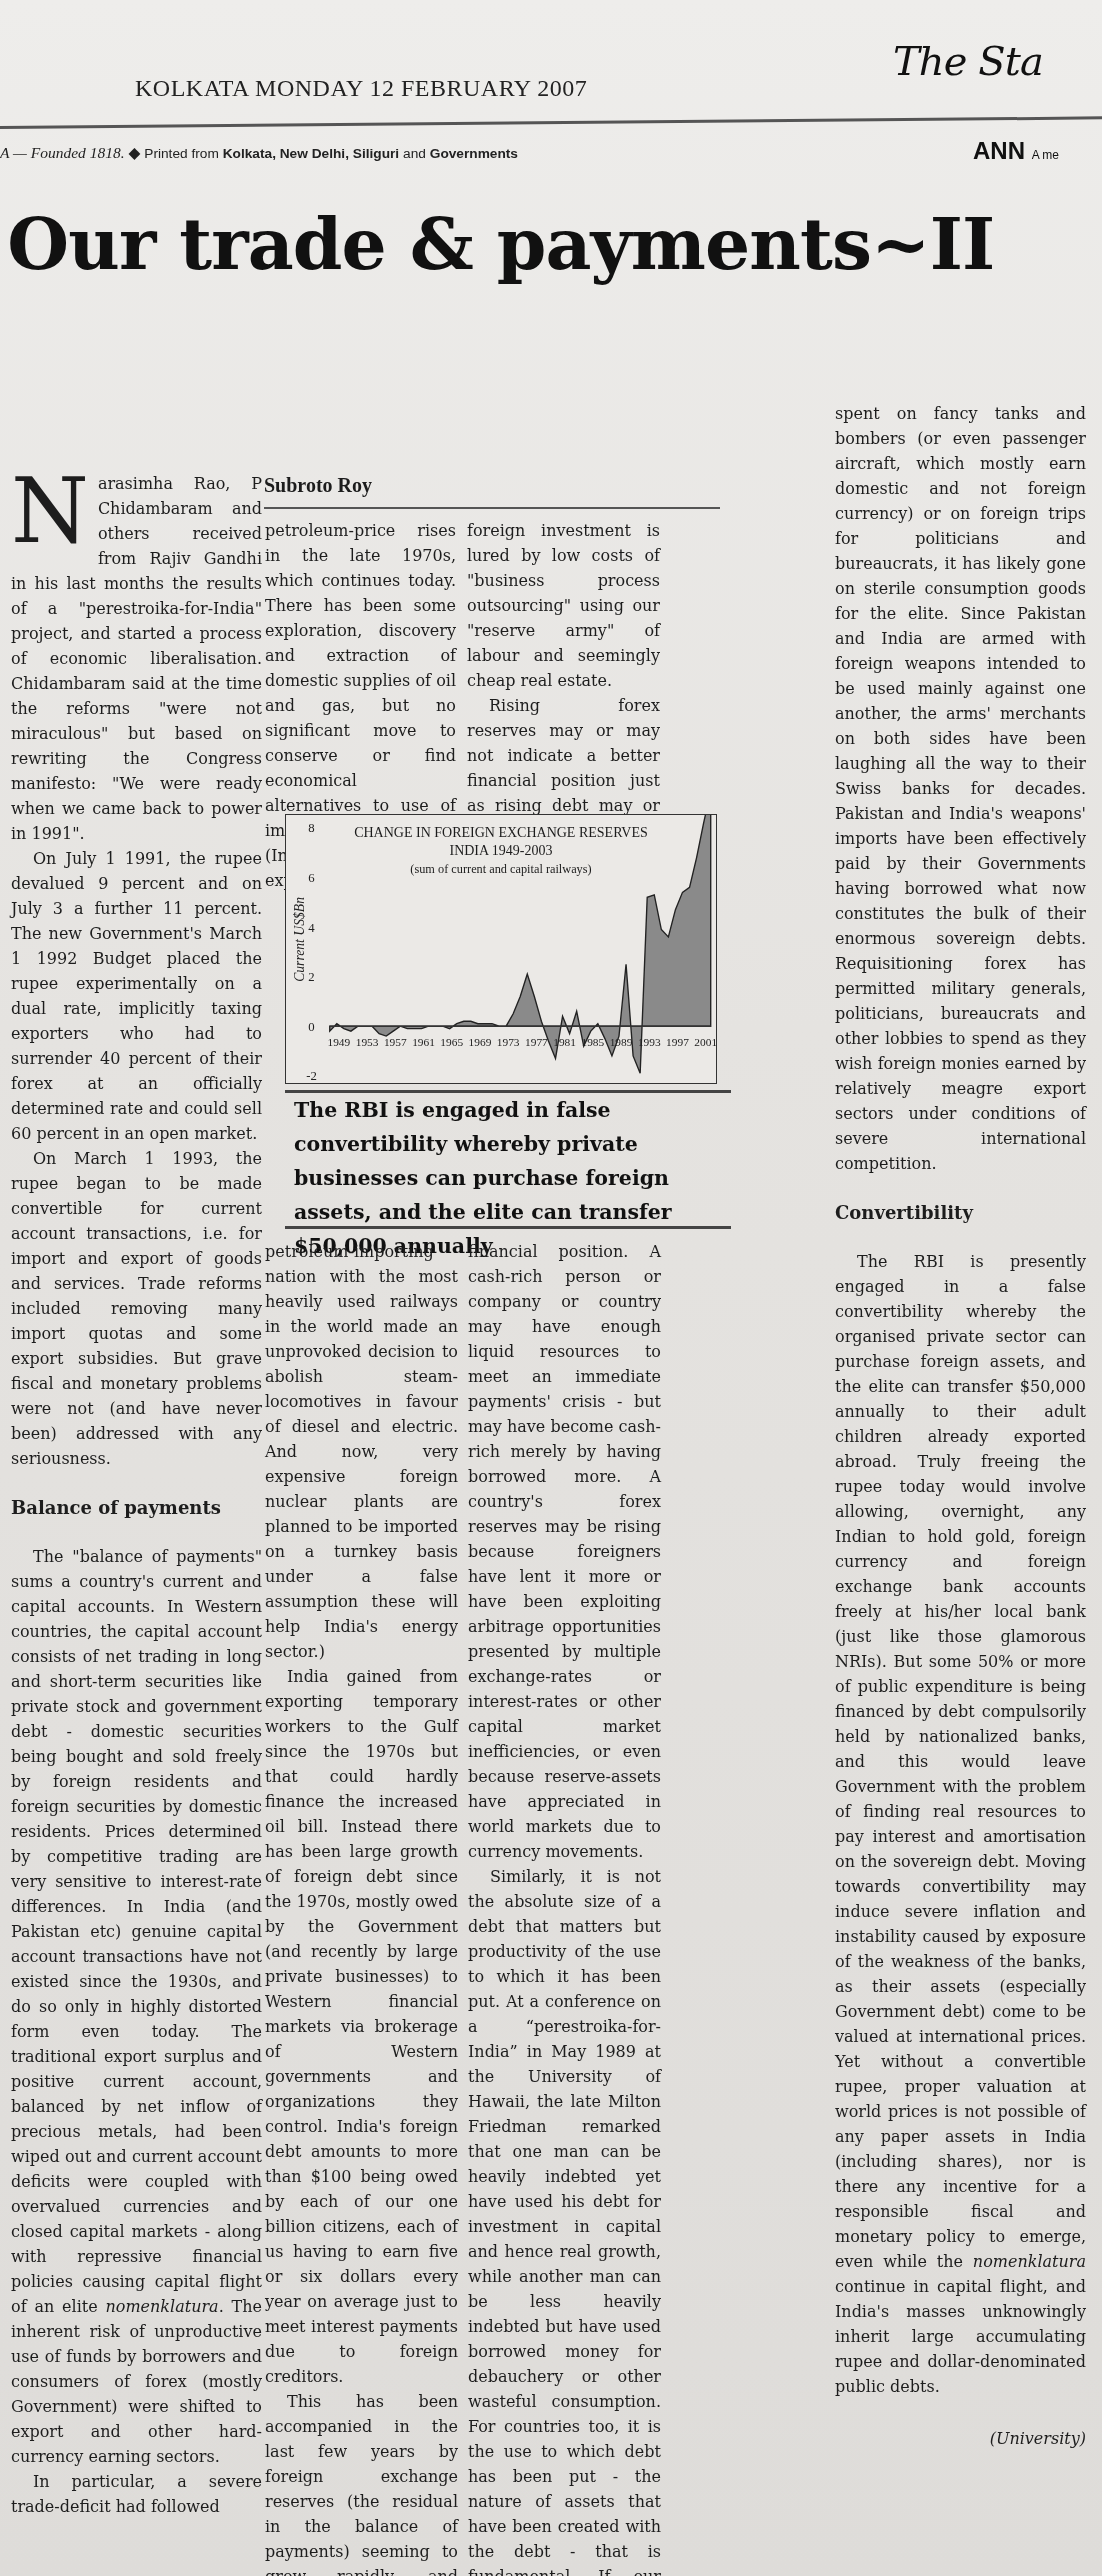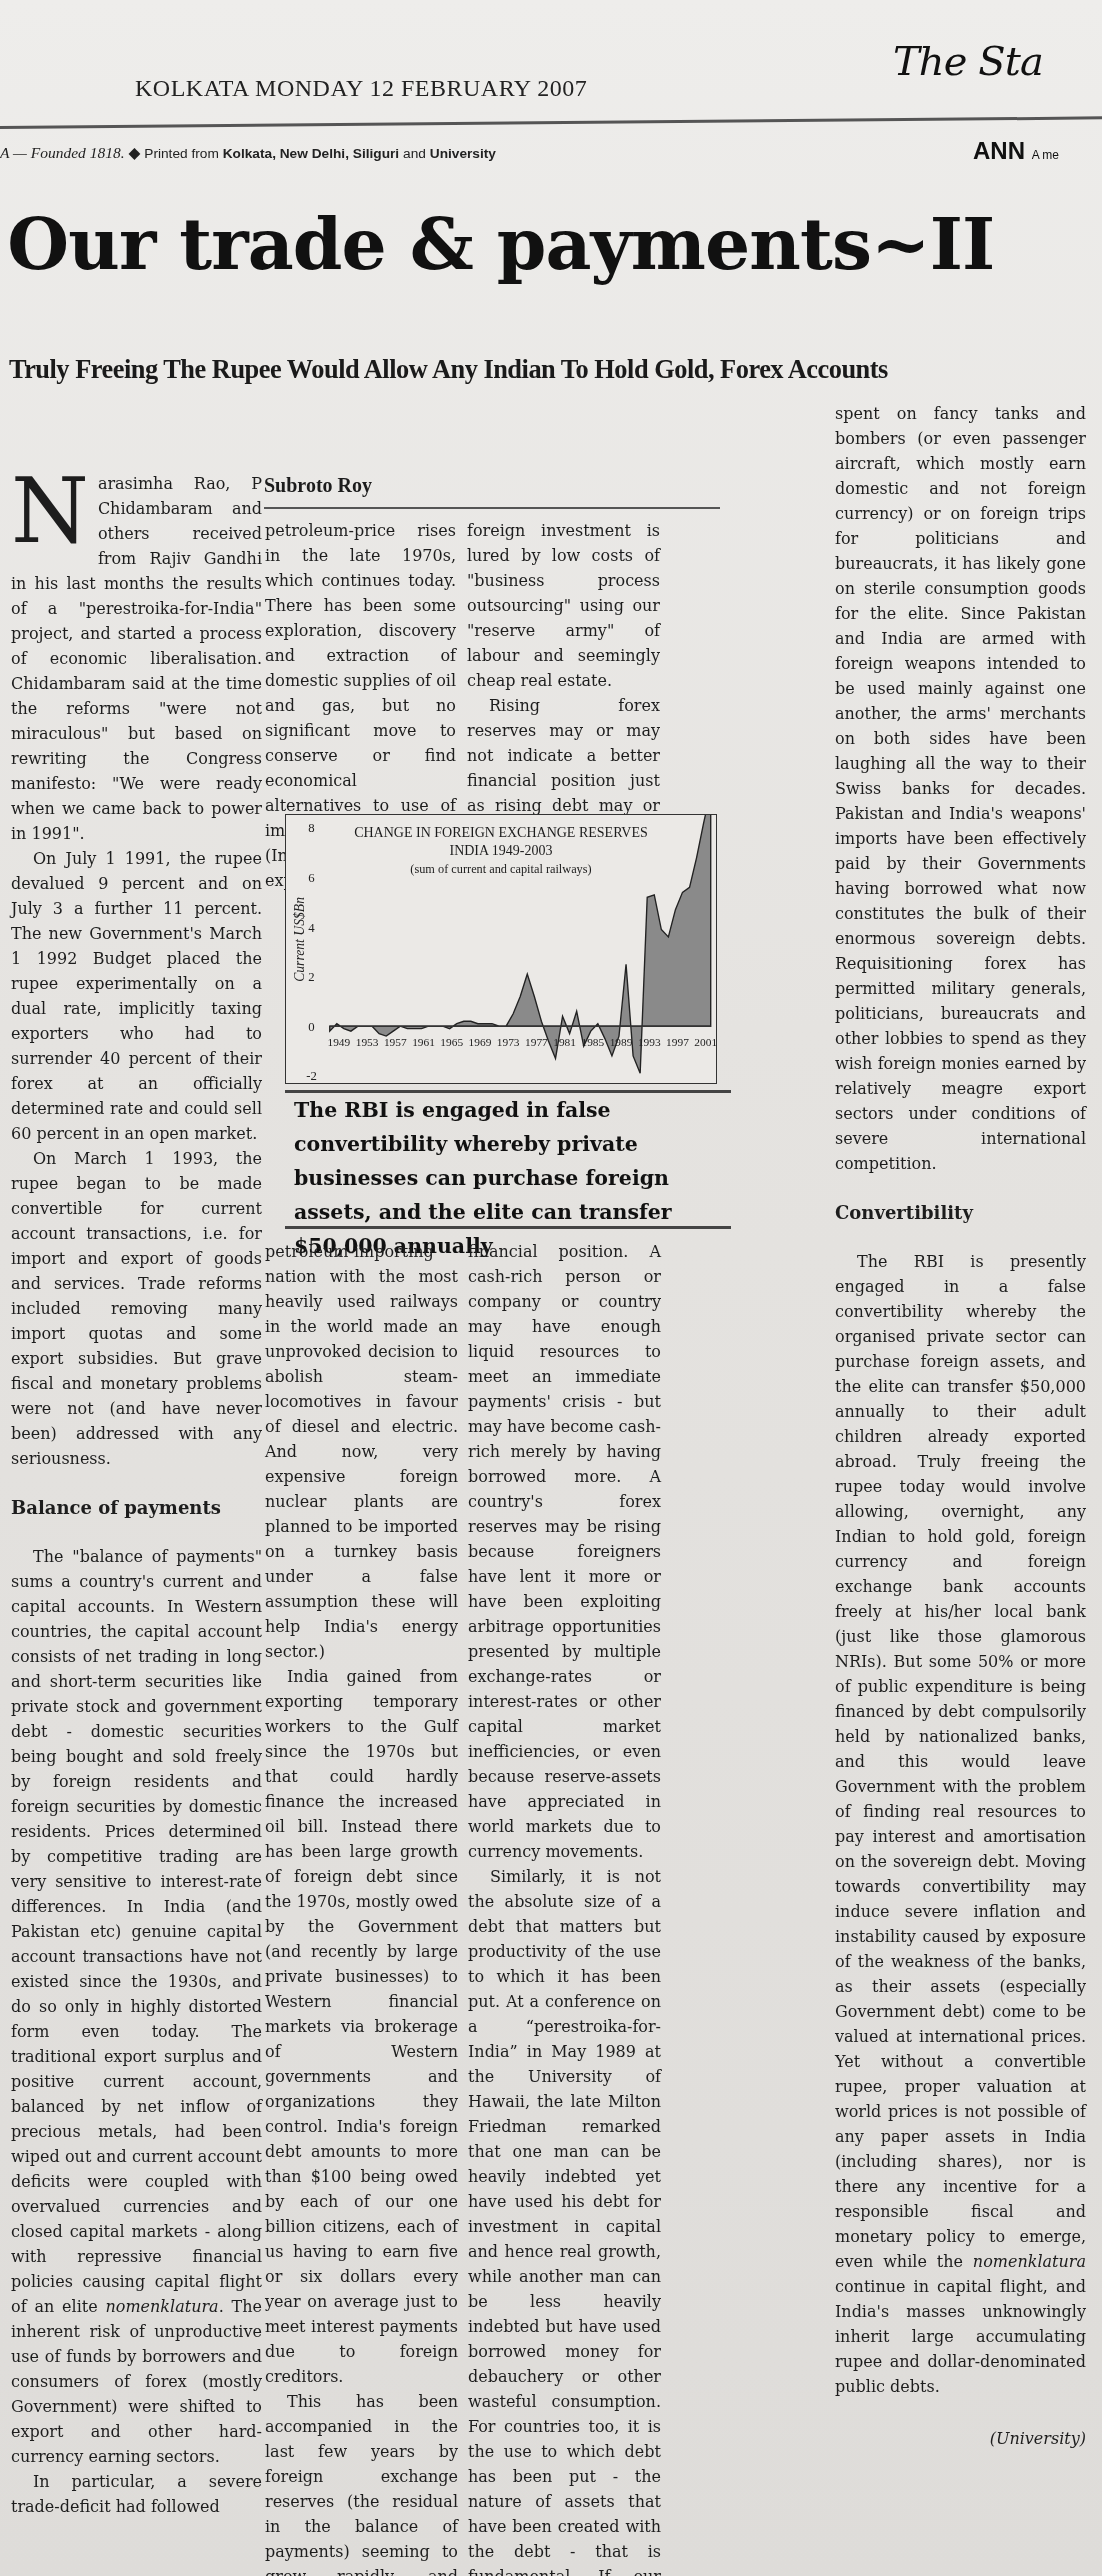--- a/index.html
+++ b/index.html
@@ -56,30 +56,29 @@
   <div class="masthead">
     <div class="dateline">KOLKATA MONDAY 12 FEBRUARY 2007</div>
     <div class="paper-name">The Sta</div>
     <div class="rule-top"></div>
     <div class="founded">
       <span class="it">A — </span><span class="it">Founded 1818.</span>
       <span>◆</span>
       <span class="b" style="font-weight:normal">Printed from</span>
       <span class="b">Kolkata, New Delhi, Siliguri</span>
       <span class="b" style="font-weight:normal">and</span>
-      <span class="b">University</span>
+      <span class="b">Governments</span>
     </div>
     <div class="ann-logo">
       <span style="font-size:24px;font-weight:bold">ANN</span>
       <span>A me</span>
     </div>
   </div>
 
   <h1 class="headline">Our trade &amp; payments~II</h1>
-  <h2 class="subhead">Truly Freeing The Rupee Would Allow Any Indian To Hold Gold, Forex Accounts</h2>
 
   <div class="col" style="left:11px; top:471px; width:251px;">
     <p class="noindent">
       <span class="dropcap">N</span><span>arasimha Rao, P Chidambaram and others received from Rajiv Gandhi in his last months the results of a "perestroika-for-India" project, and started a process of economic liberalisation. Chidambaram said at the time the reforms "were not miraculous" but based on rewriting the Congress manifesto: "We were ready when we came back to power in 1991".</span>
     </p>
     <p>On July 1 1991, the rupee devalued 9 percent and on July 3 a further 11 percent. The new Government's March 1 1992 Budget placed the rupee experimentally on a dual rate, implicitly taxing exporters who had to surrender 40 percent of their forex at an officially determined rate and could sell 60 percent in an open market.</p>
     <p>On March 1 1993, the rupee began to be made convertible for current account transactions, i.e. for import and export of goods and services. Trade reforms included removing many import quotas and some export subsidies. But grave fiscal and monetary problems were not (and have never been) addressed with any seriousness.</p>
     <h3>Balance of payments</h3>
     <p>
       <span>The "balance of payments" sums a country's current and capital accounts. In Western countries, the capital account consists of net trading in long and short-term securities like private stock and government debt - domestic securities being bought and sold freely by foreign residents and foreign securities by domestic residents. Prices determined by competitive trading are very sensitive to interest-rate differences. In India (and Pakistan etc) genuine capital account transactions have not existed since the 1930s, and do so only in highly distorted form even today. The traditional export surplus and positive current account, balanced by net inflow of precious metals, had been wiped out and current account deficits were coupled with overvalued currencies and closed capital markets - along with repressive financial policies causing capital flight of an elite</span>

